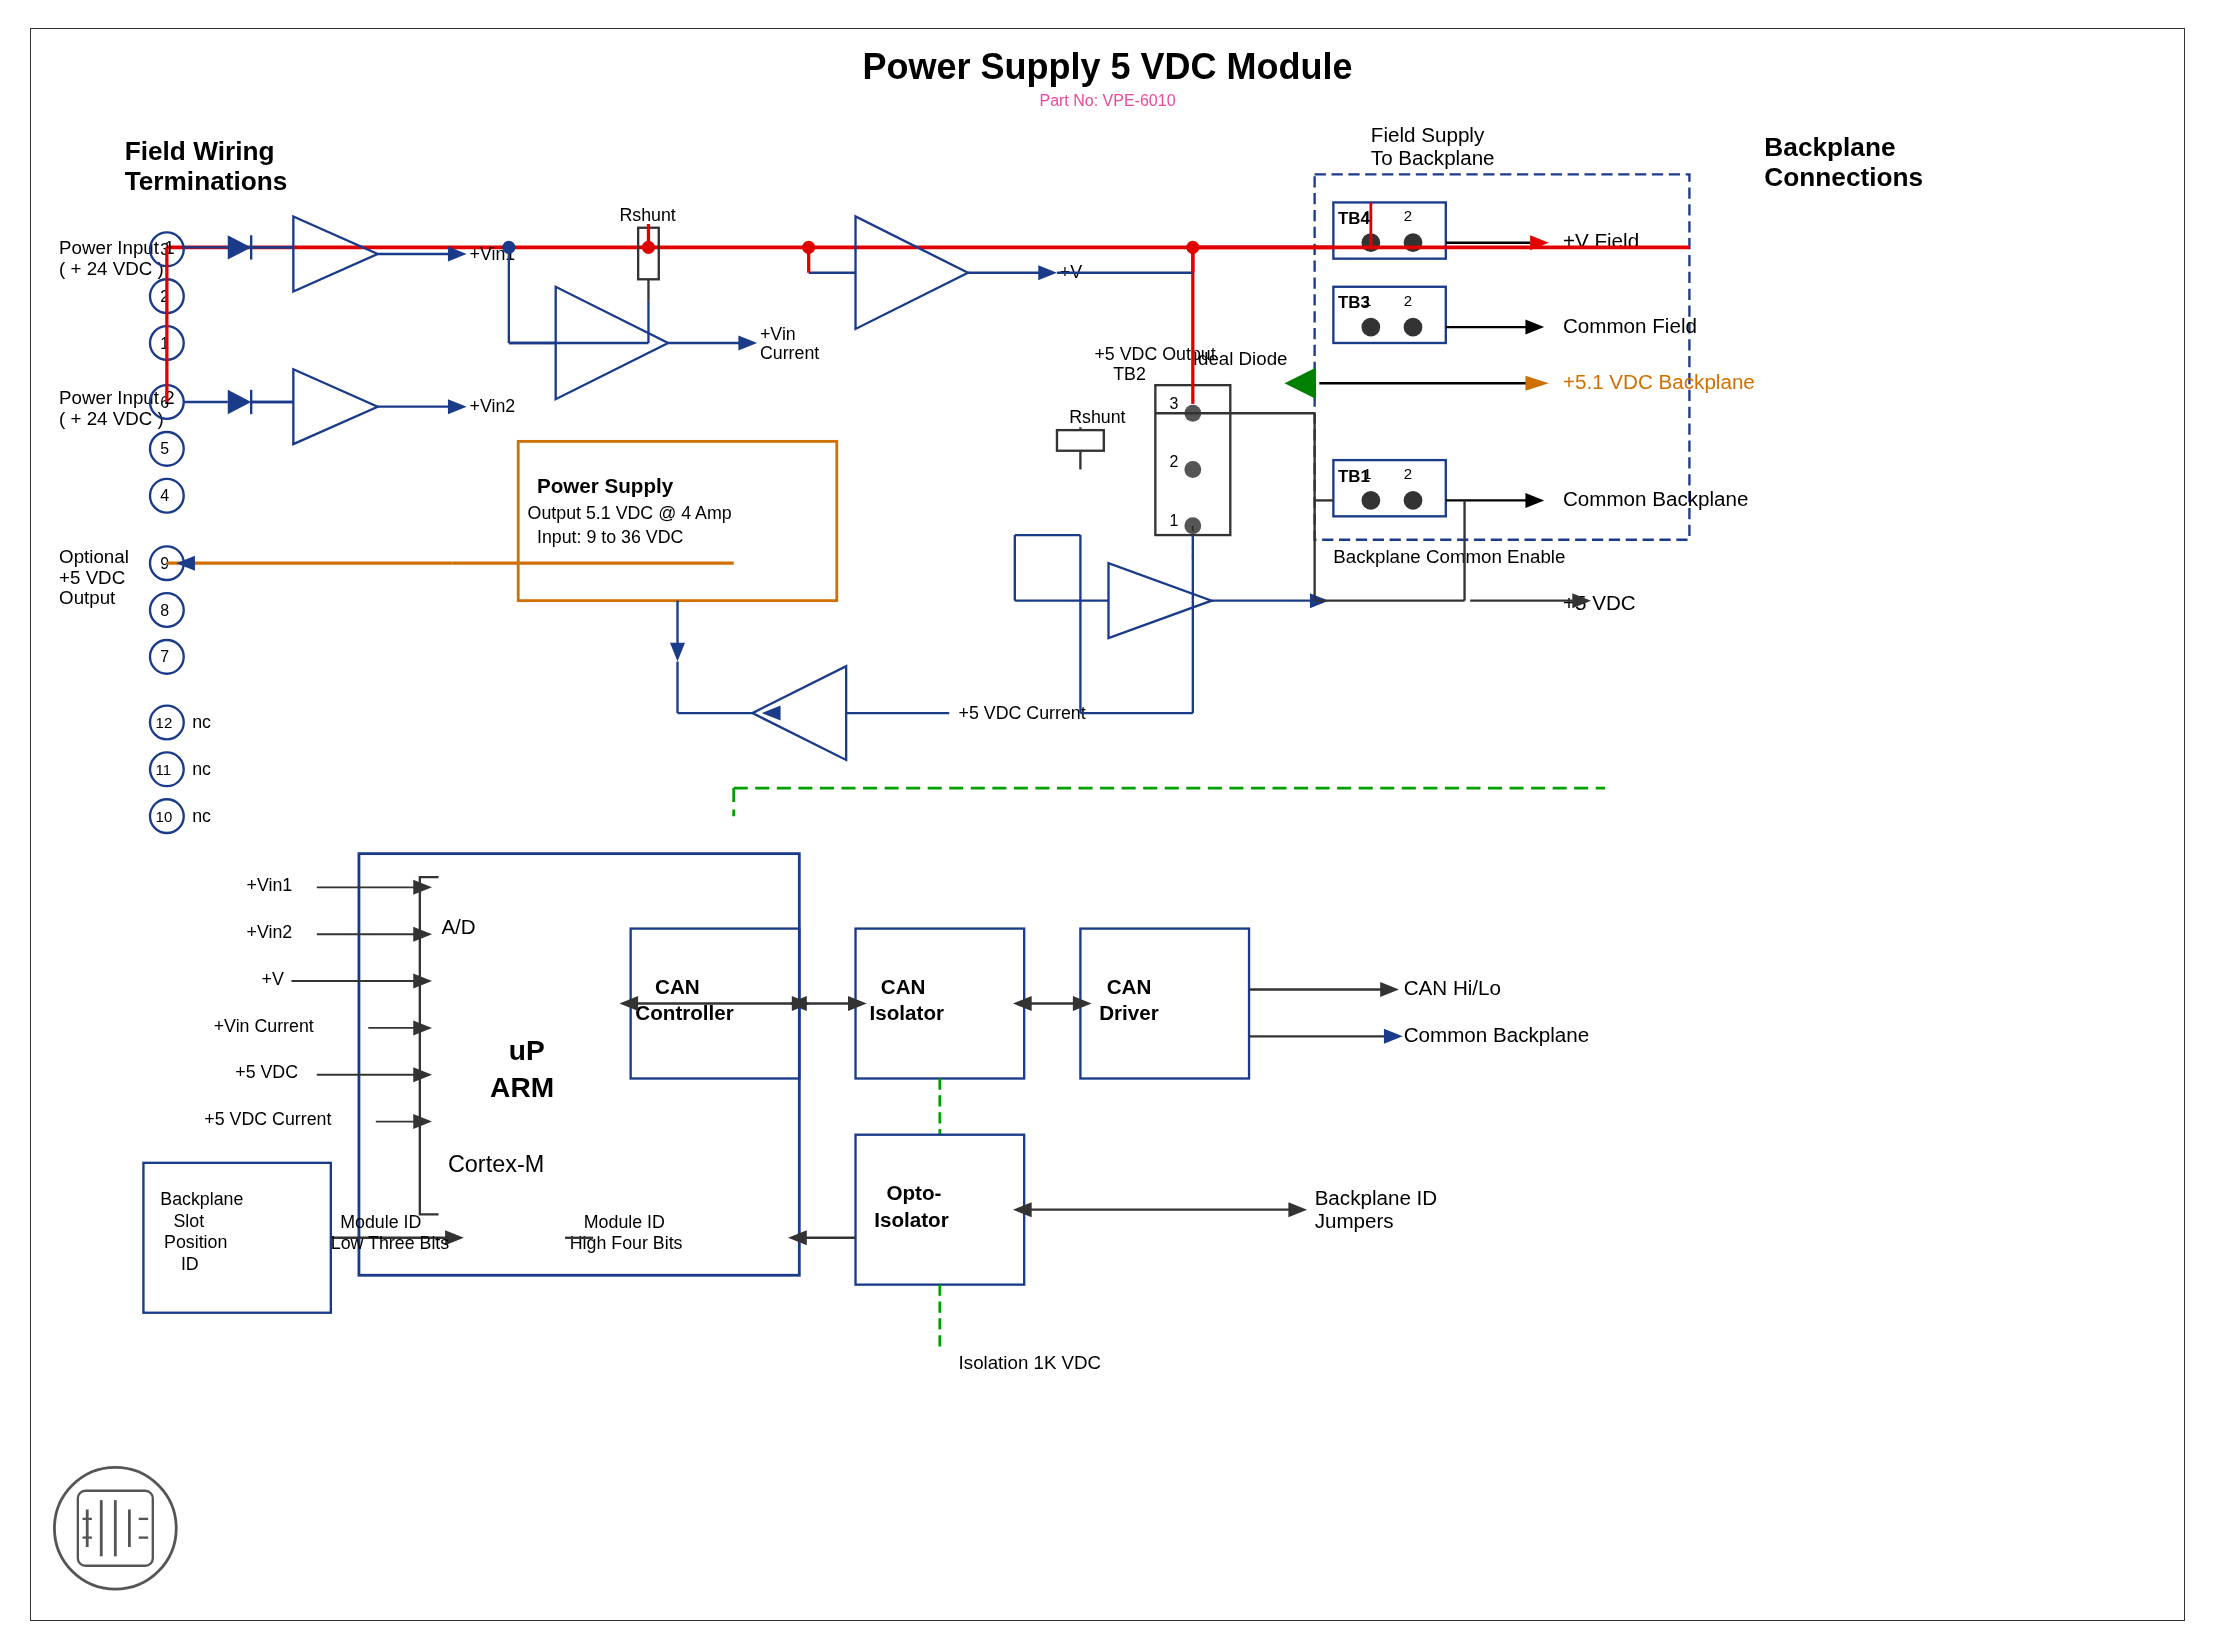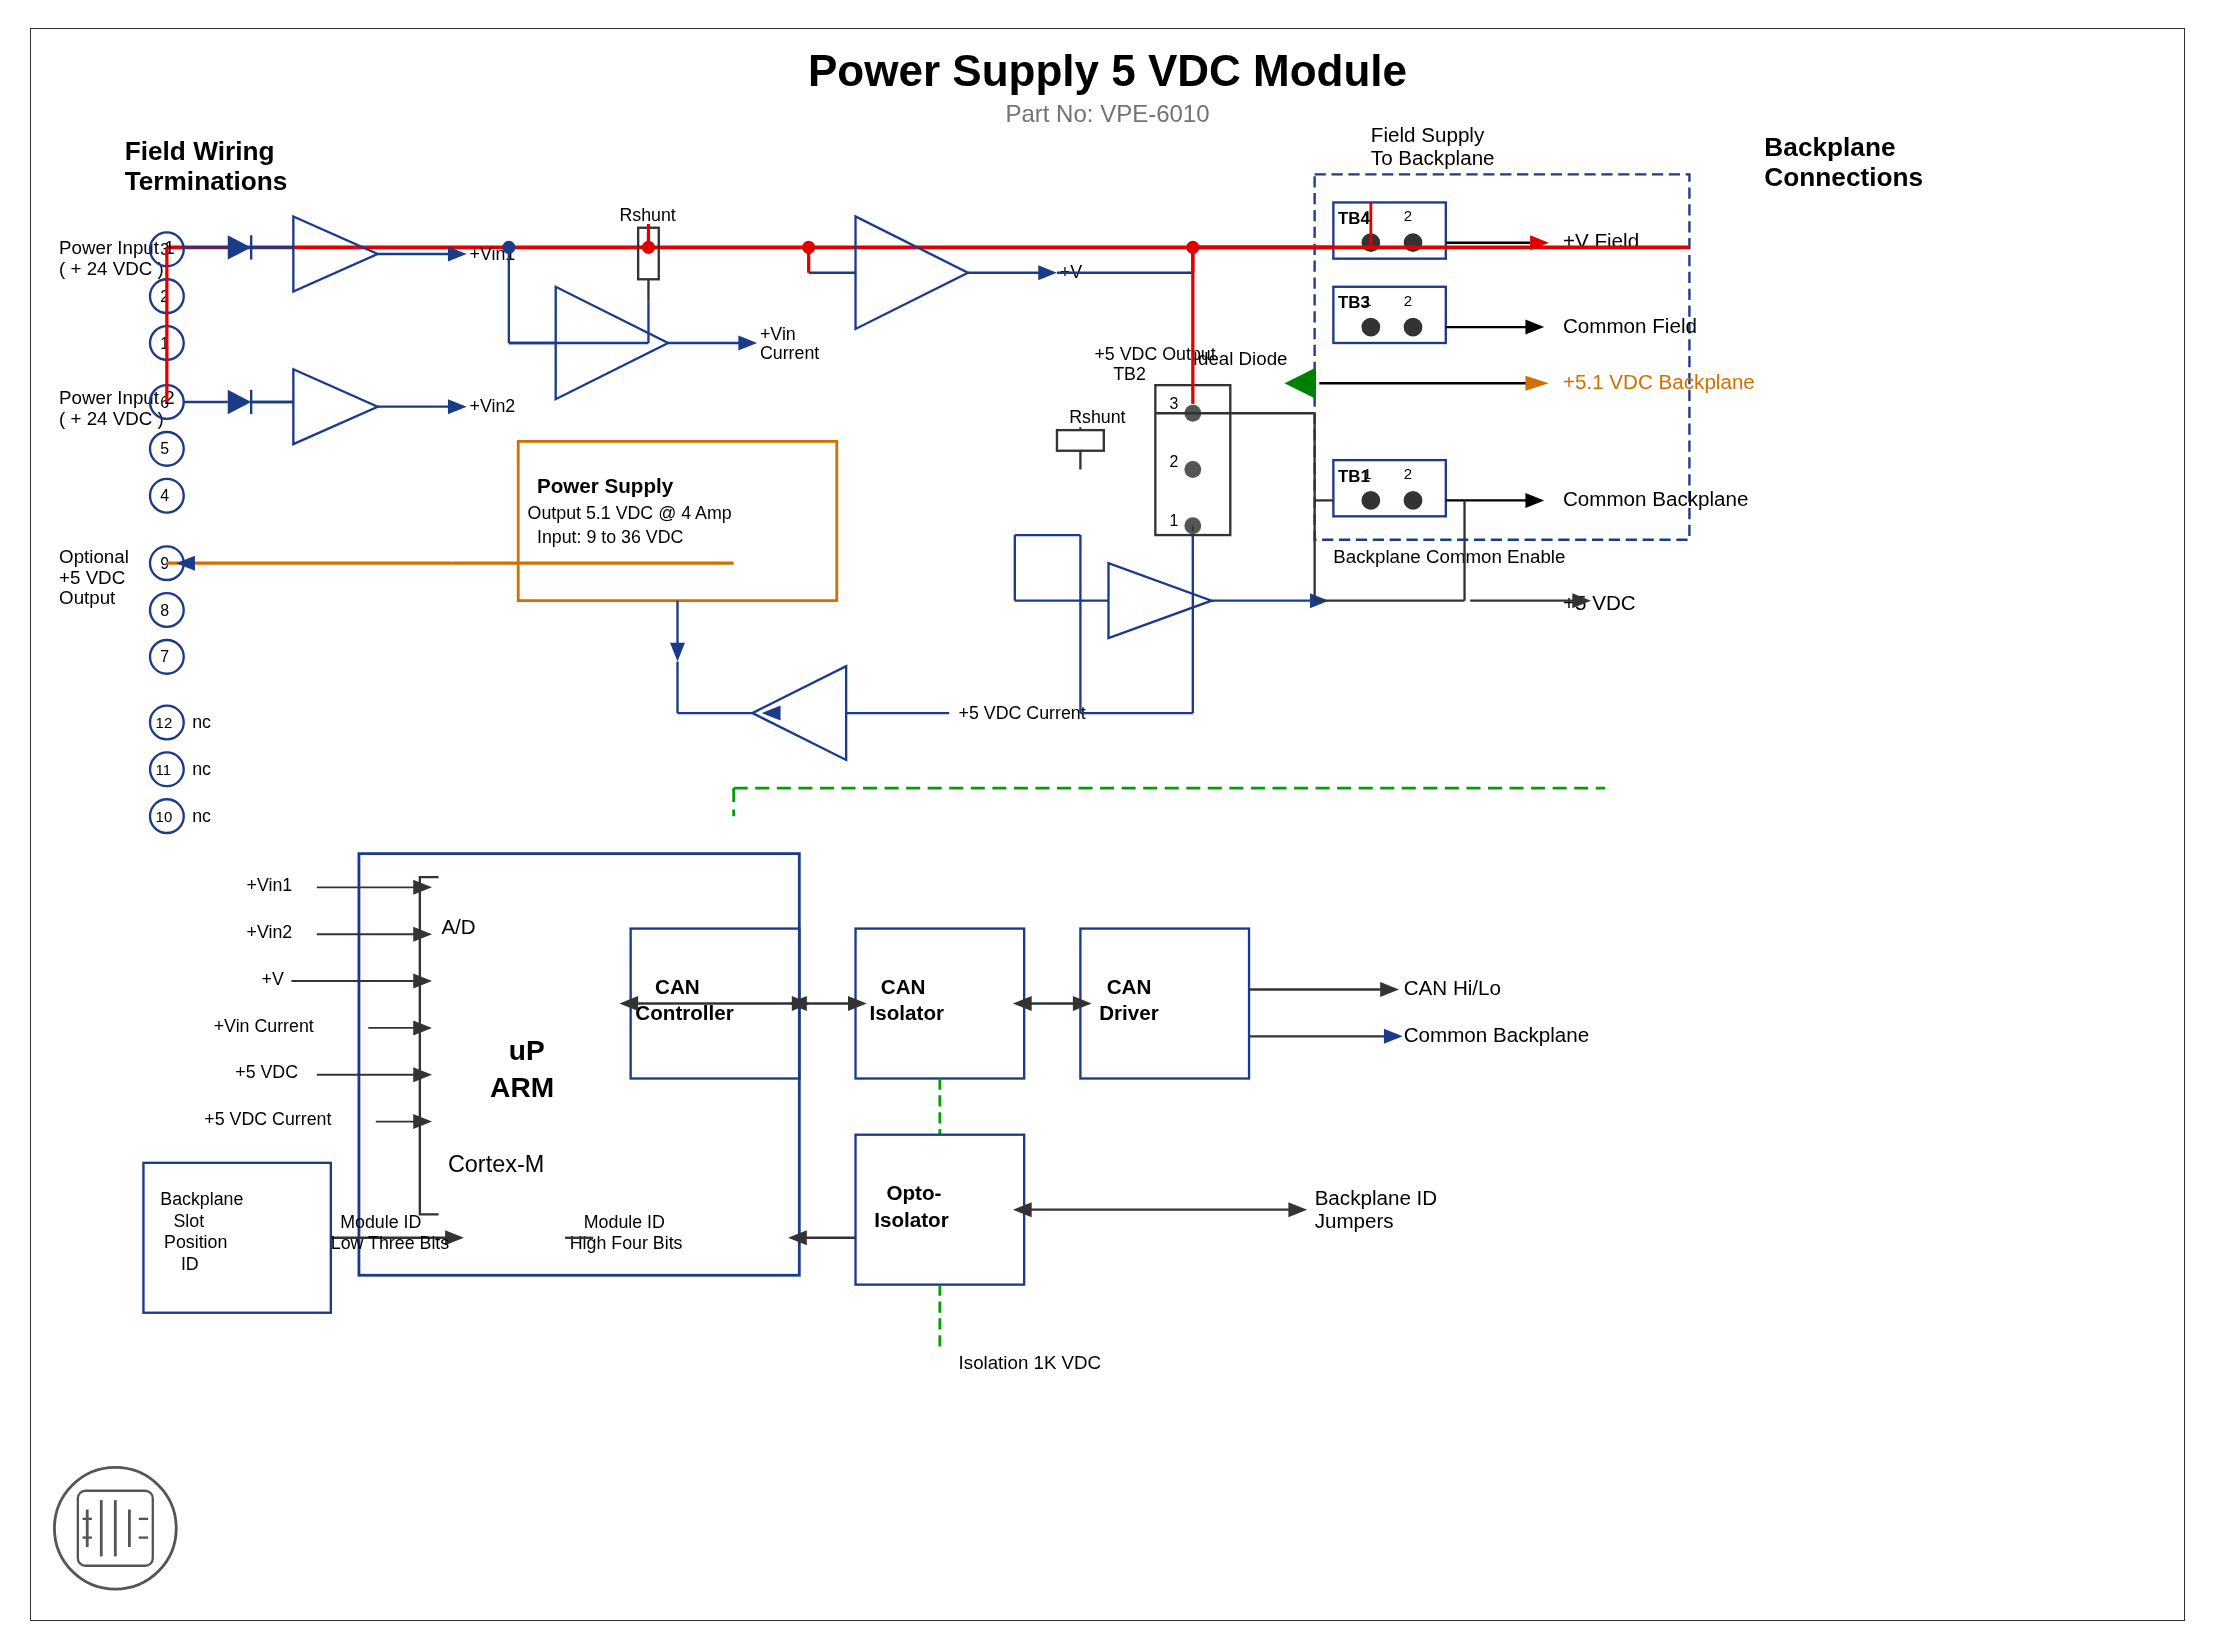--- a/index.html
+++ b/index.html
@@ -15,28 +15,28 @@
       width: 2155px;
       height: 1593px;
       margin: 28px auto;
       border: 1.9px solid #333;
       position: relative;
       background: #fff;
     }
     .page-title {
       text-align: center;
       padding-top: 17px;
-      font-size: 44px;
+      font-size: 36px;
       font-weight: bold;
       color: #000;
     }
     .page-subtitle {
       text-align: center;
-      font-size: 24px;
-      color: #737373;
+      font-size: 16px;
+      color: #ec4899;
       margin-top: 3.7px;
     }
     
     #diagram-svg {
       position: absolute;
       top: 75px;
       left: 0;
       width: 2155px;
       height: 1518px;
     }

